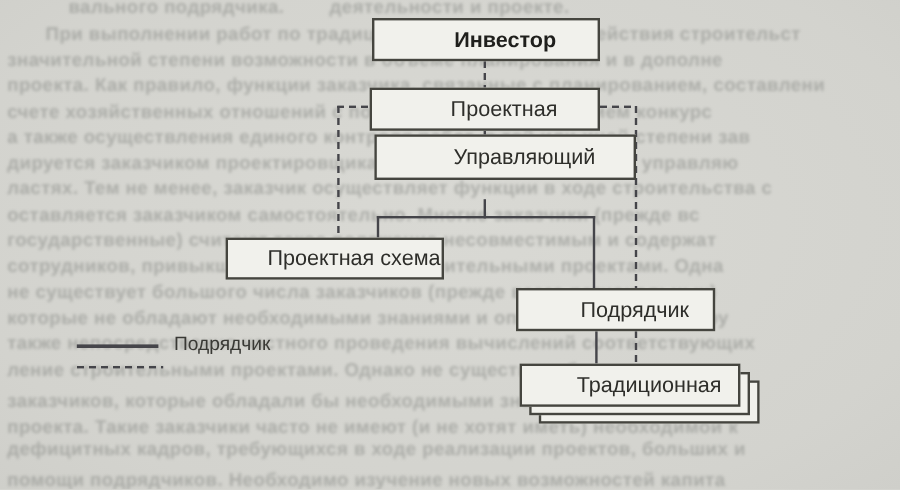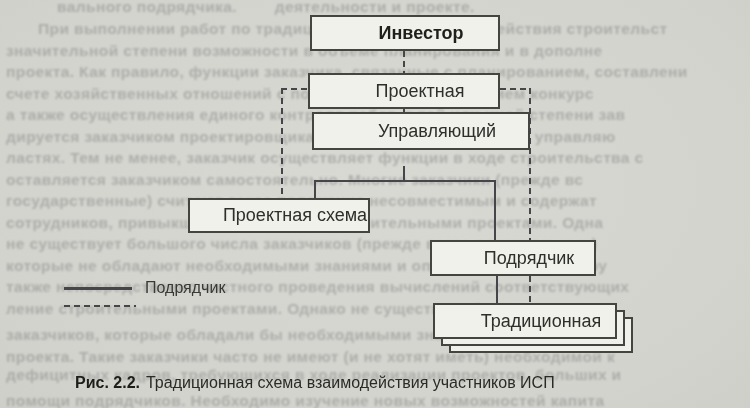--- a/index.html
+++ b/index.html
@@ -93,17 +93,14 @@
   <div class="node" style="left:308px;top:73px;width:192px;height:36px">Проектная</div>
   <div class="node" style="left:312px;top:112px;width:218px;height:38px">Управляющий</div>
   <div class="node" style="left:188px;top:198px;width:182px;height:35px">Проектная схема</div>
   <div class="node" style="left:430px;top:240px;width:166px;height:36px">Подрядчик</div>
   <div class="node" style="left:433px;top:303px;width:184px;height:36px">Традиционная</div>
 
   <div class="legend-sample solid-h" style="left:64px;top:287px;width:68px;height:3px"></div>
   <div class="legend-label" style="left:145px;top:279px">Подрядчик</div>
   <div class="legend-sample dash-h" style="left:64px;top:305px;width:72px"></div>
 
-  <div id="caption">
-    <span class="cap-prefix">Рис. 2.2.</span><span>Традиционная схема взаимодействия участников ИСП</span>
-  </div>
 
 </div>
 
 </body></html>

